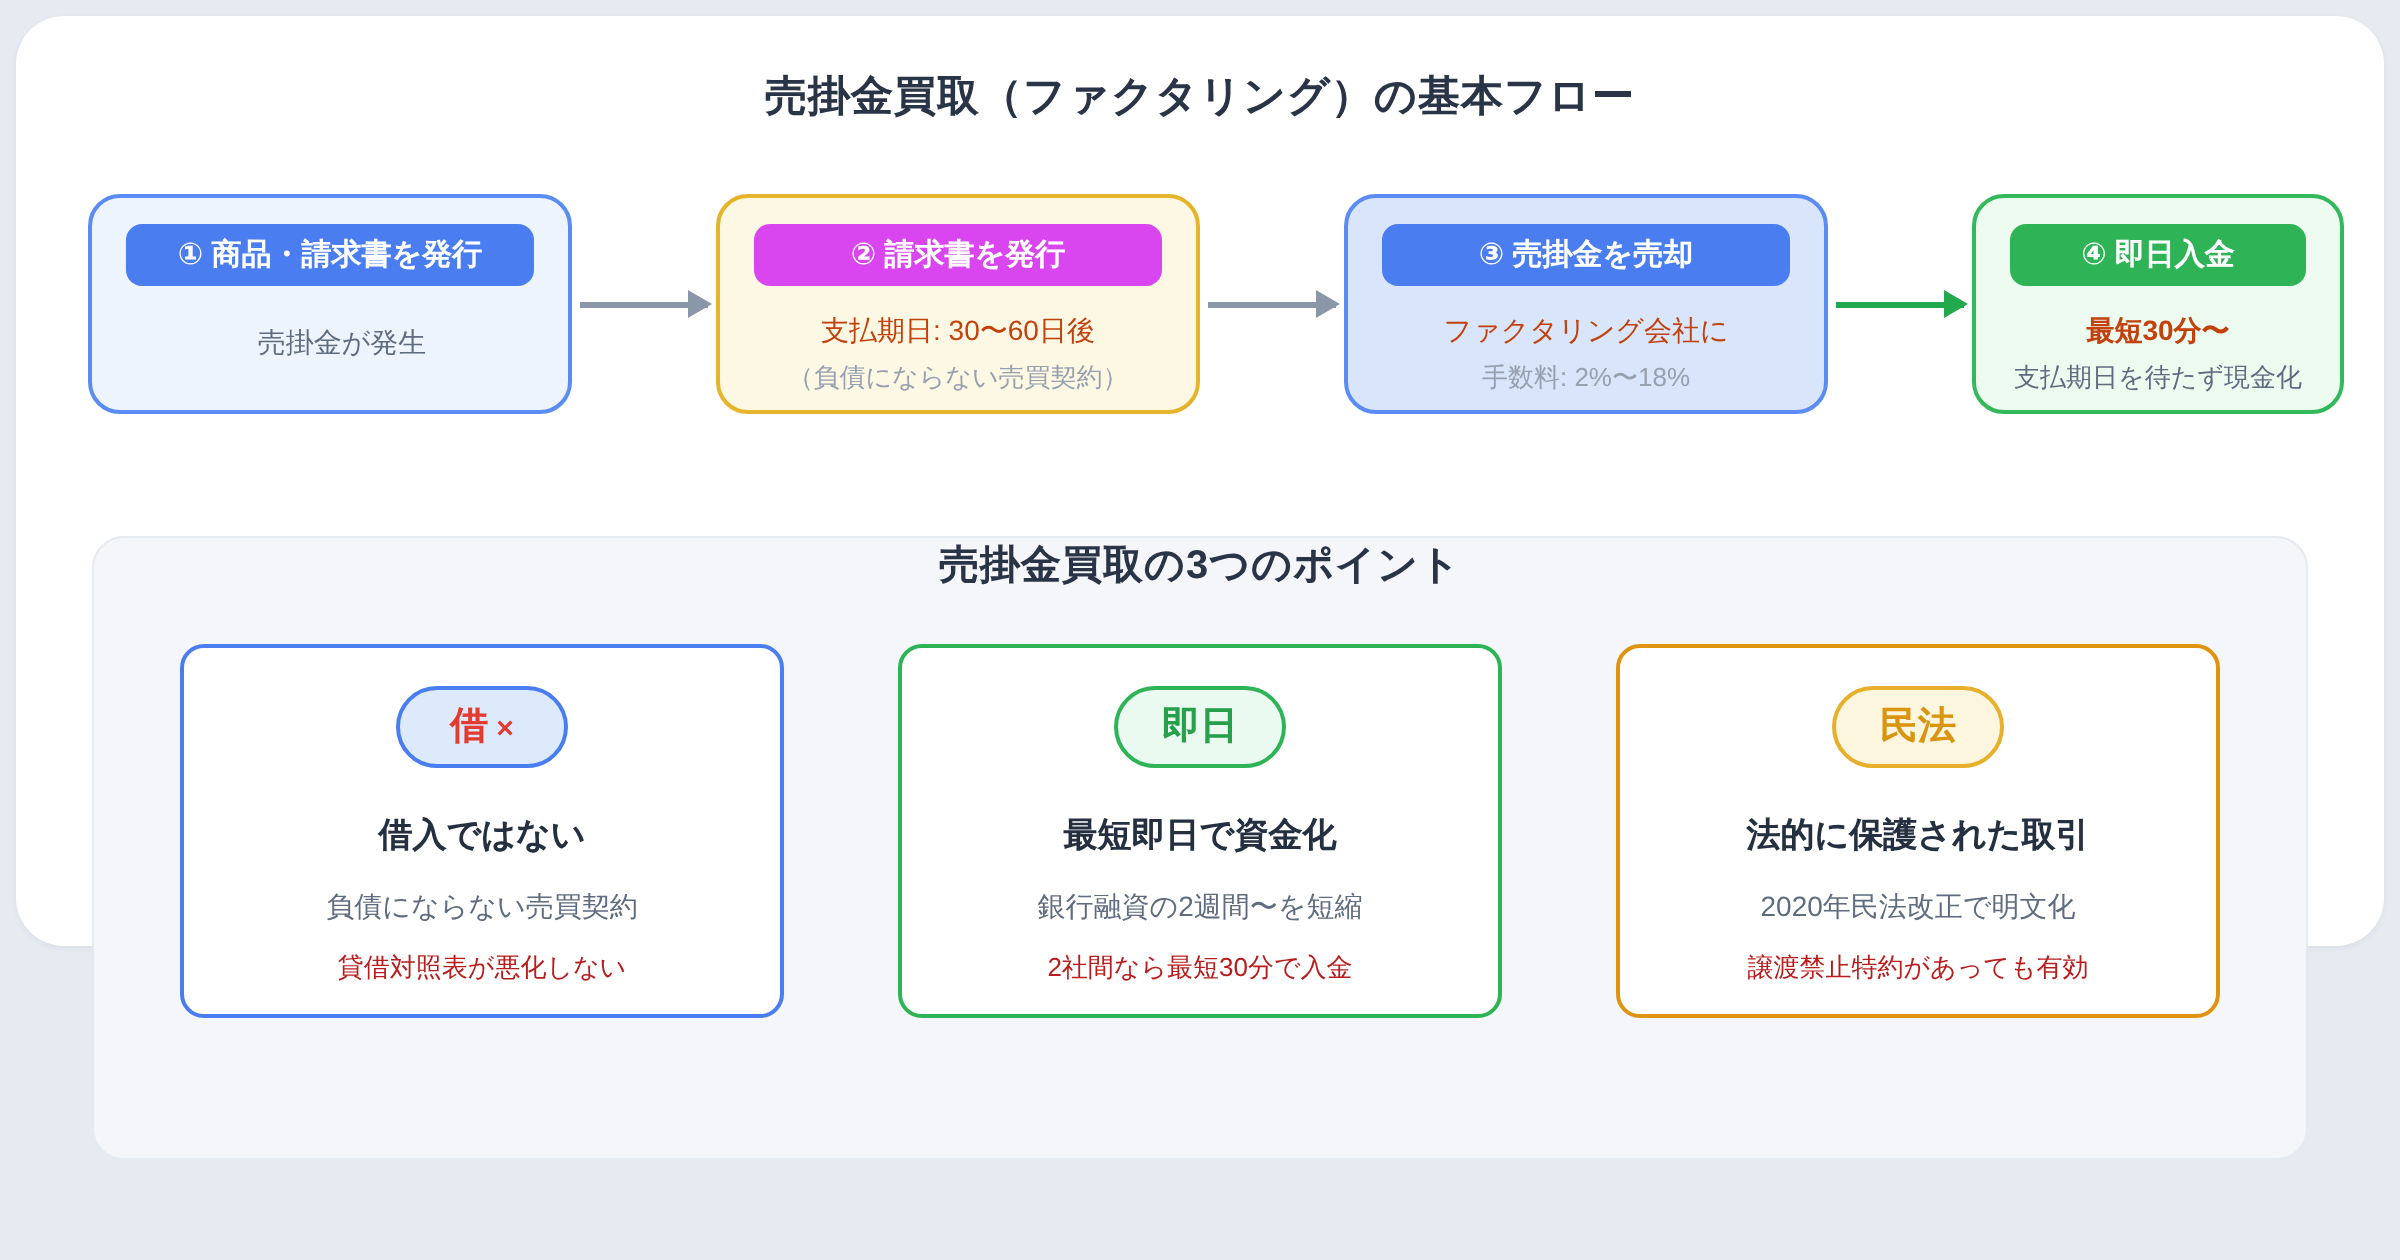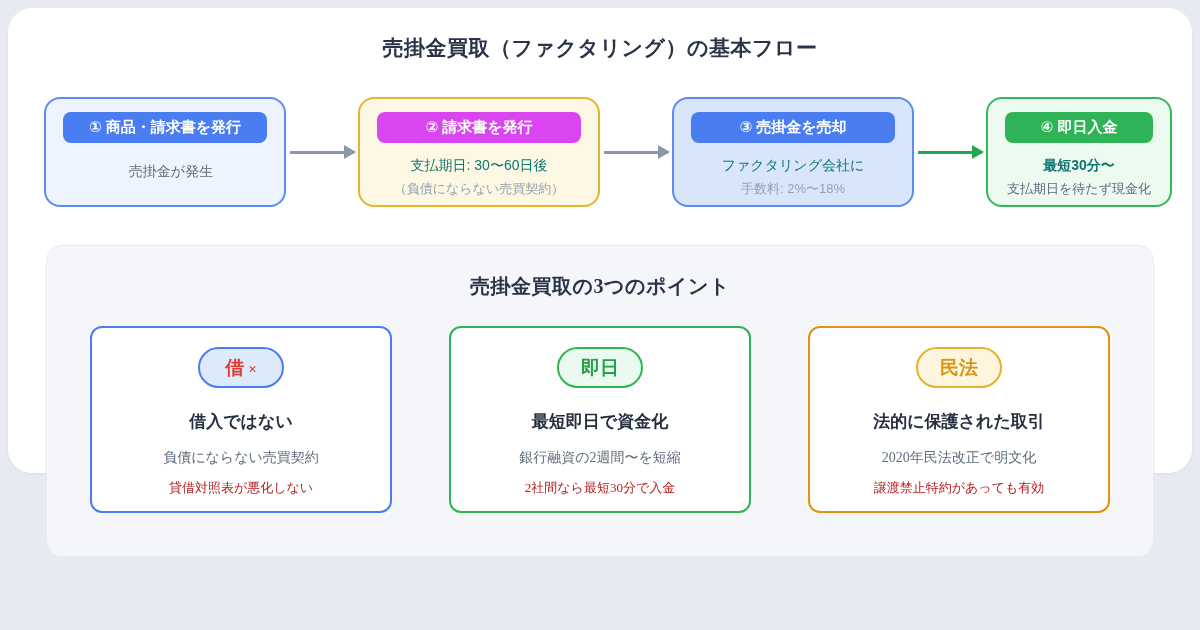--- a/index.html
+++ b/index.html
@@ -57,21 +57,21 @@
     font-weight: bold;
     font-size: 15px;
   }
   .theme-blue  .step-badge, .theme-blue2 .step-badge { background: #4a7df0; }
   .theme-gold  .step-badge { background: #d946ef; }
   .theme-green .step-badge { background: #2eb457; }
 
   .step-detail {
     margin-top: 14px;
     font-size: 14px;
-    color: #0f766e;
+    color: #c2410c;
   }
   .step-detail.muted { color: #5f6b7e; margin-top: 20px; margin-left: 12px; }
   .step-detail.strong { font-weight: bold; }
   .step-note {
     margin-top: 5px;
     font-size: 13px;
     color: #97a0ae;
   }
   .step-note.dim { color: #5f6b7e; }
 
@@ -90,27 +90,25 @@
     top: 50%;
     transform: translateY(-50%);
     border-top: 7px solid transparent;
     border-bottom: 7px solid transparent;
     border-left: 12px solid #8b97a9;
   }
   .flow-arrow.green::after { border-left-color: #22a94e; }
 
   
   .points-panel {
-    margin: 38px 38px 0;
+    margin: 61px 38px 0;
     height: 312px;
     background: #f4f6fa;
     border: 1px solid #e6eaf1;
     border-radius: 16px;
-    padding-top: 27px;
-    font-family: Liberation Serif, serif;
   }
   .points-title {
     text-align: center;
     font-size: 20px;
     font-weight: bold;
     color: #2a3447;
     letter-spacing: 0.5px;
   }
   .cards-row {
     display: flex;

